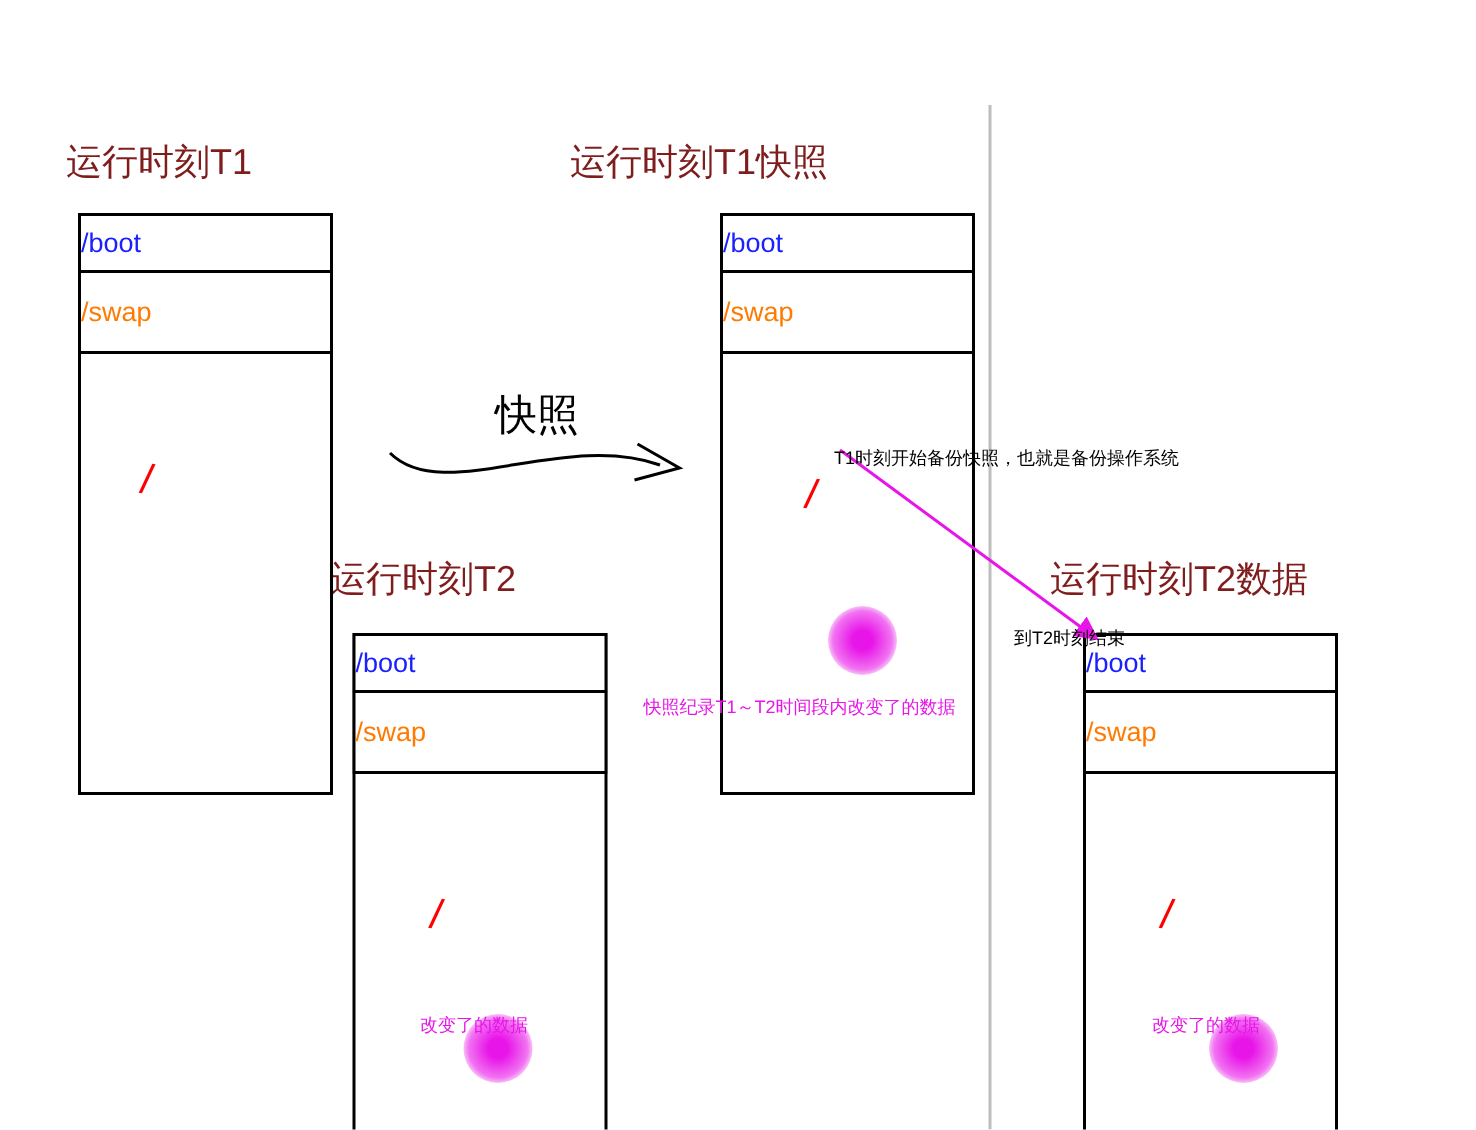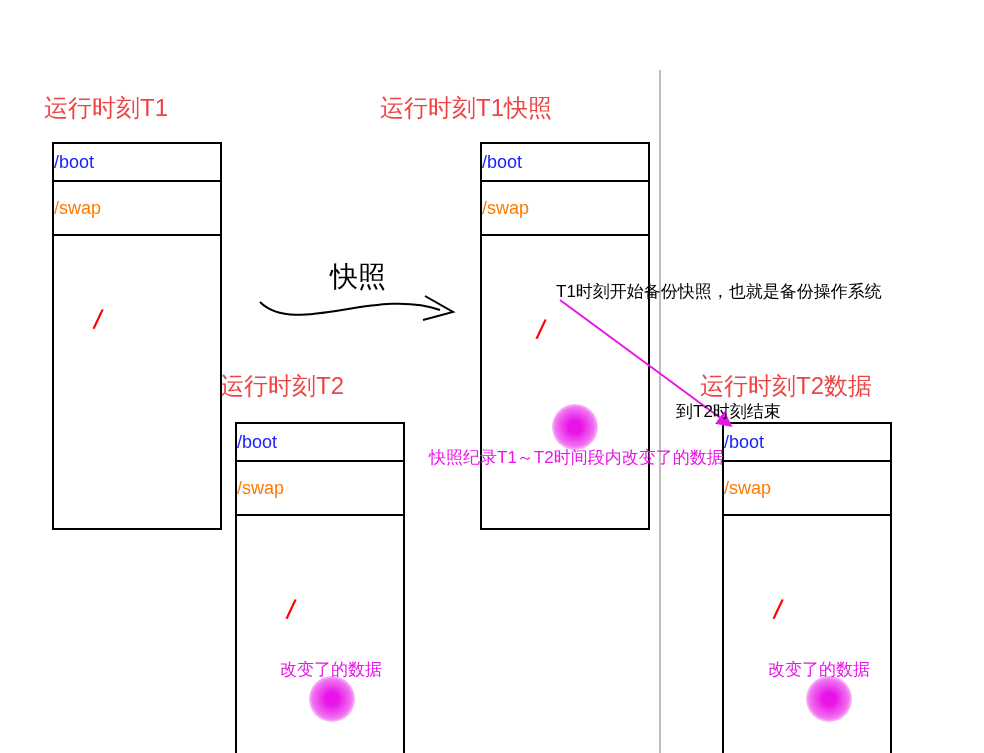--- a/index.html
+++ b/index.html
@@ -8,21 +8,21 @@
     width: 984px; height: 753px;
     background: #fff;
     font-family: "Helvetica Neue", Arial, sans-serif;
     position: relative;
     overflow: hidden;
   }
   .stage { position: absolute; left:0; top:0; width:984px; height:753px; }
   .title {
     position: absolute;
     font-size: 24px;
-    color: #ef4444;
+    color: #7f1d1d;
     white-space: nowrap;
   }
   .box {
     position: absolute;
     border: 2px solid #000;
     background: #fff;
   }
   .cell {
     position: absolute;
     left: -2px; right: -2px;
@@ -41,23 +41,24 @@
     transform: rotate(10deg);
   }
   .dot {
     position: absolute;
     width: 46px; height: 46px;
     border-radius: 50%;
     background: radial-gradient(circle, #e815e8 20%, rgba(232,21,232,0.6) 60%, rgba(232,21,232,0) 80%);
   }
   .ann {
     position: absolute;
-    font-size: 17px;
+    font-size: 12px;
     color: #e815e8;
     white-space: nowrap;
+    margin-top: 17px;
   }
   .ann-black { color: #000; }
   .snapshot-label {
     position: absolute;
     font-size: 28px;
     color: #000;
   }
   svg { position: absolute; overflow: visible; }
 </style>
 </head>

